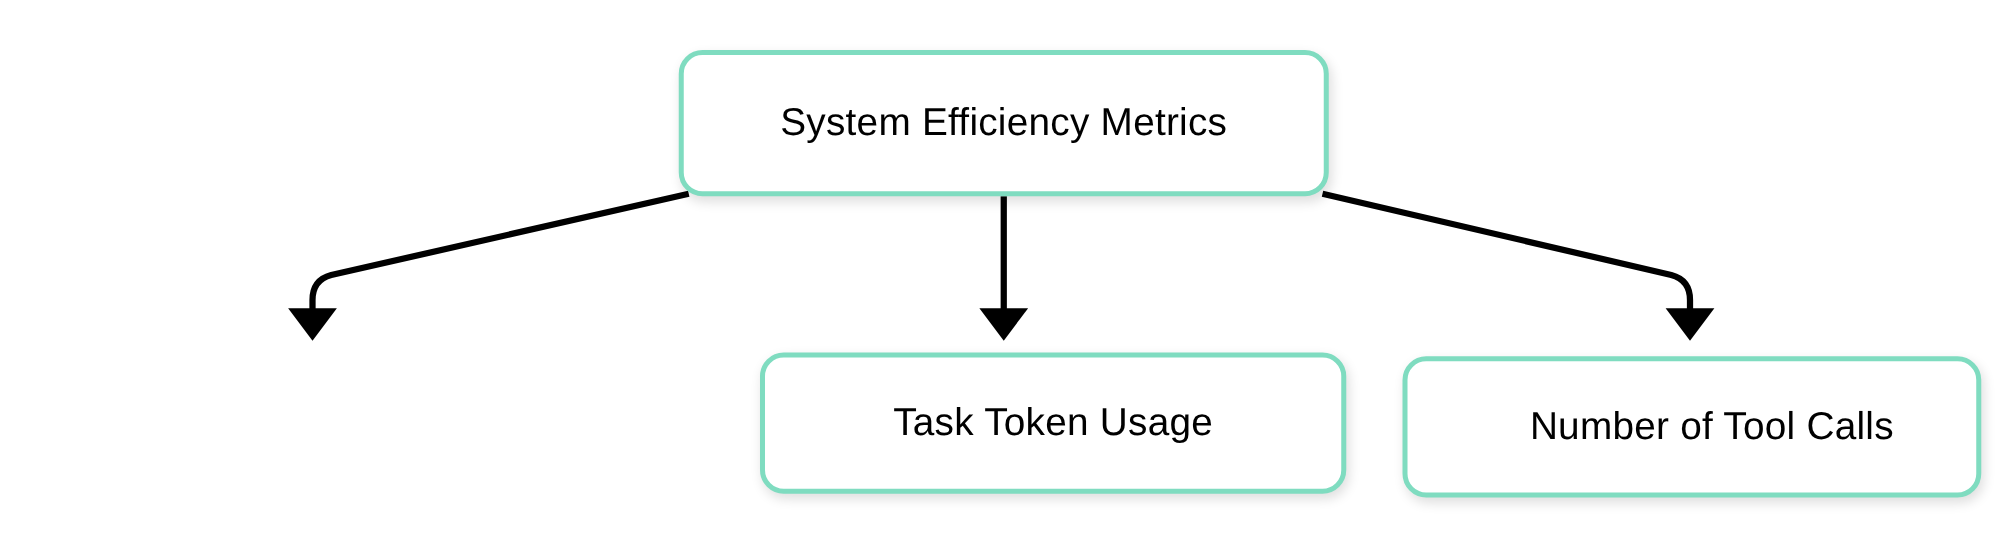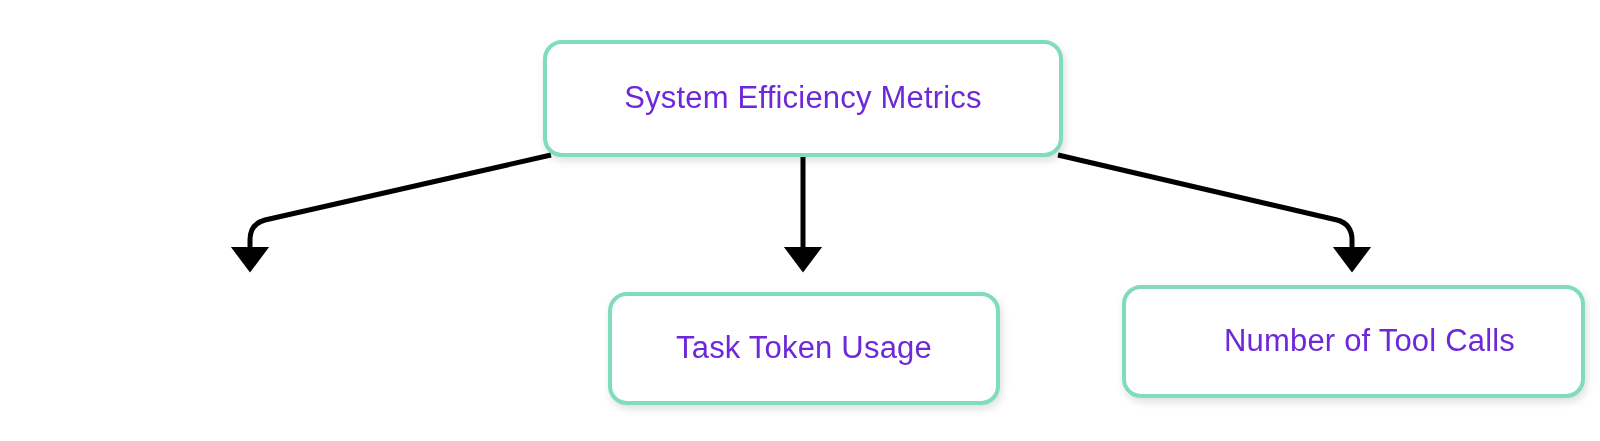--- a/index.html
+++ b/index.html
@@ -31,21 +31,21 @@
     background: #ffffff;
     border: 4px solid #7FDCC0;
     border-radius: 19px;
     display: flex;
     align-items: center;
     justify-content: center;
     box-shadow: 2px 4px 9px rgba(0, 0, 0, 0.13);
     z-index: 2;
   }
   .node-label {
-    color: #6d28d9;
+    color: #000000;
     font-size: 31px;
     font-weight: 400;
     letter-spacing: 0.2px;
     line-height: 1.1;
     white-space: nowrap;
     text-align: center;
   }
   #node-root {
     left: 543px;
     top: 40px;
@@ -53,22 +53,22 @@
     height: 117px;
   }
   #node-child-0 {
     left: 22px;
     top: 285px;
     width: 462px;
     height: 113px;
   }
   #node-child-1 {
     left: 608px;
-    top: 292px;
-    width: 392px;
+    top: 282px;
+    width: 469px;
     height: 113px;
   }
   #node-child-2 {
     left: 1122px;
     top: 285px;
     width: 463px;
     height: 113px;
     padding-left: 32px;
   }
 </style>

